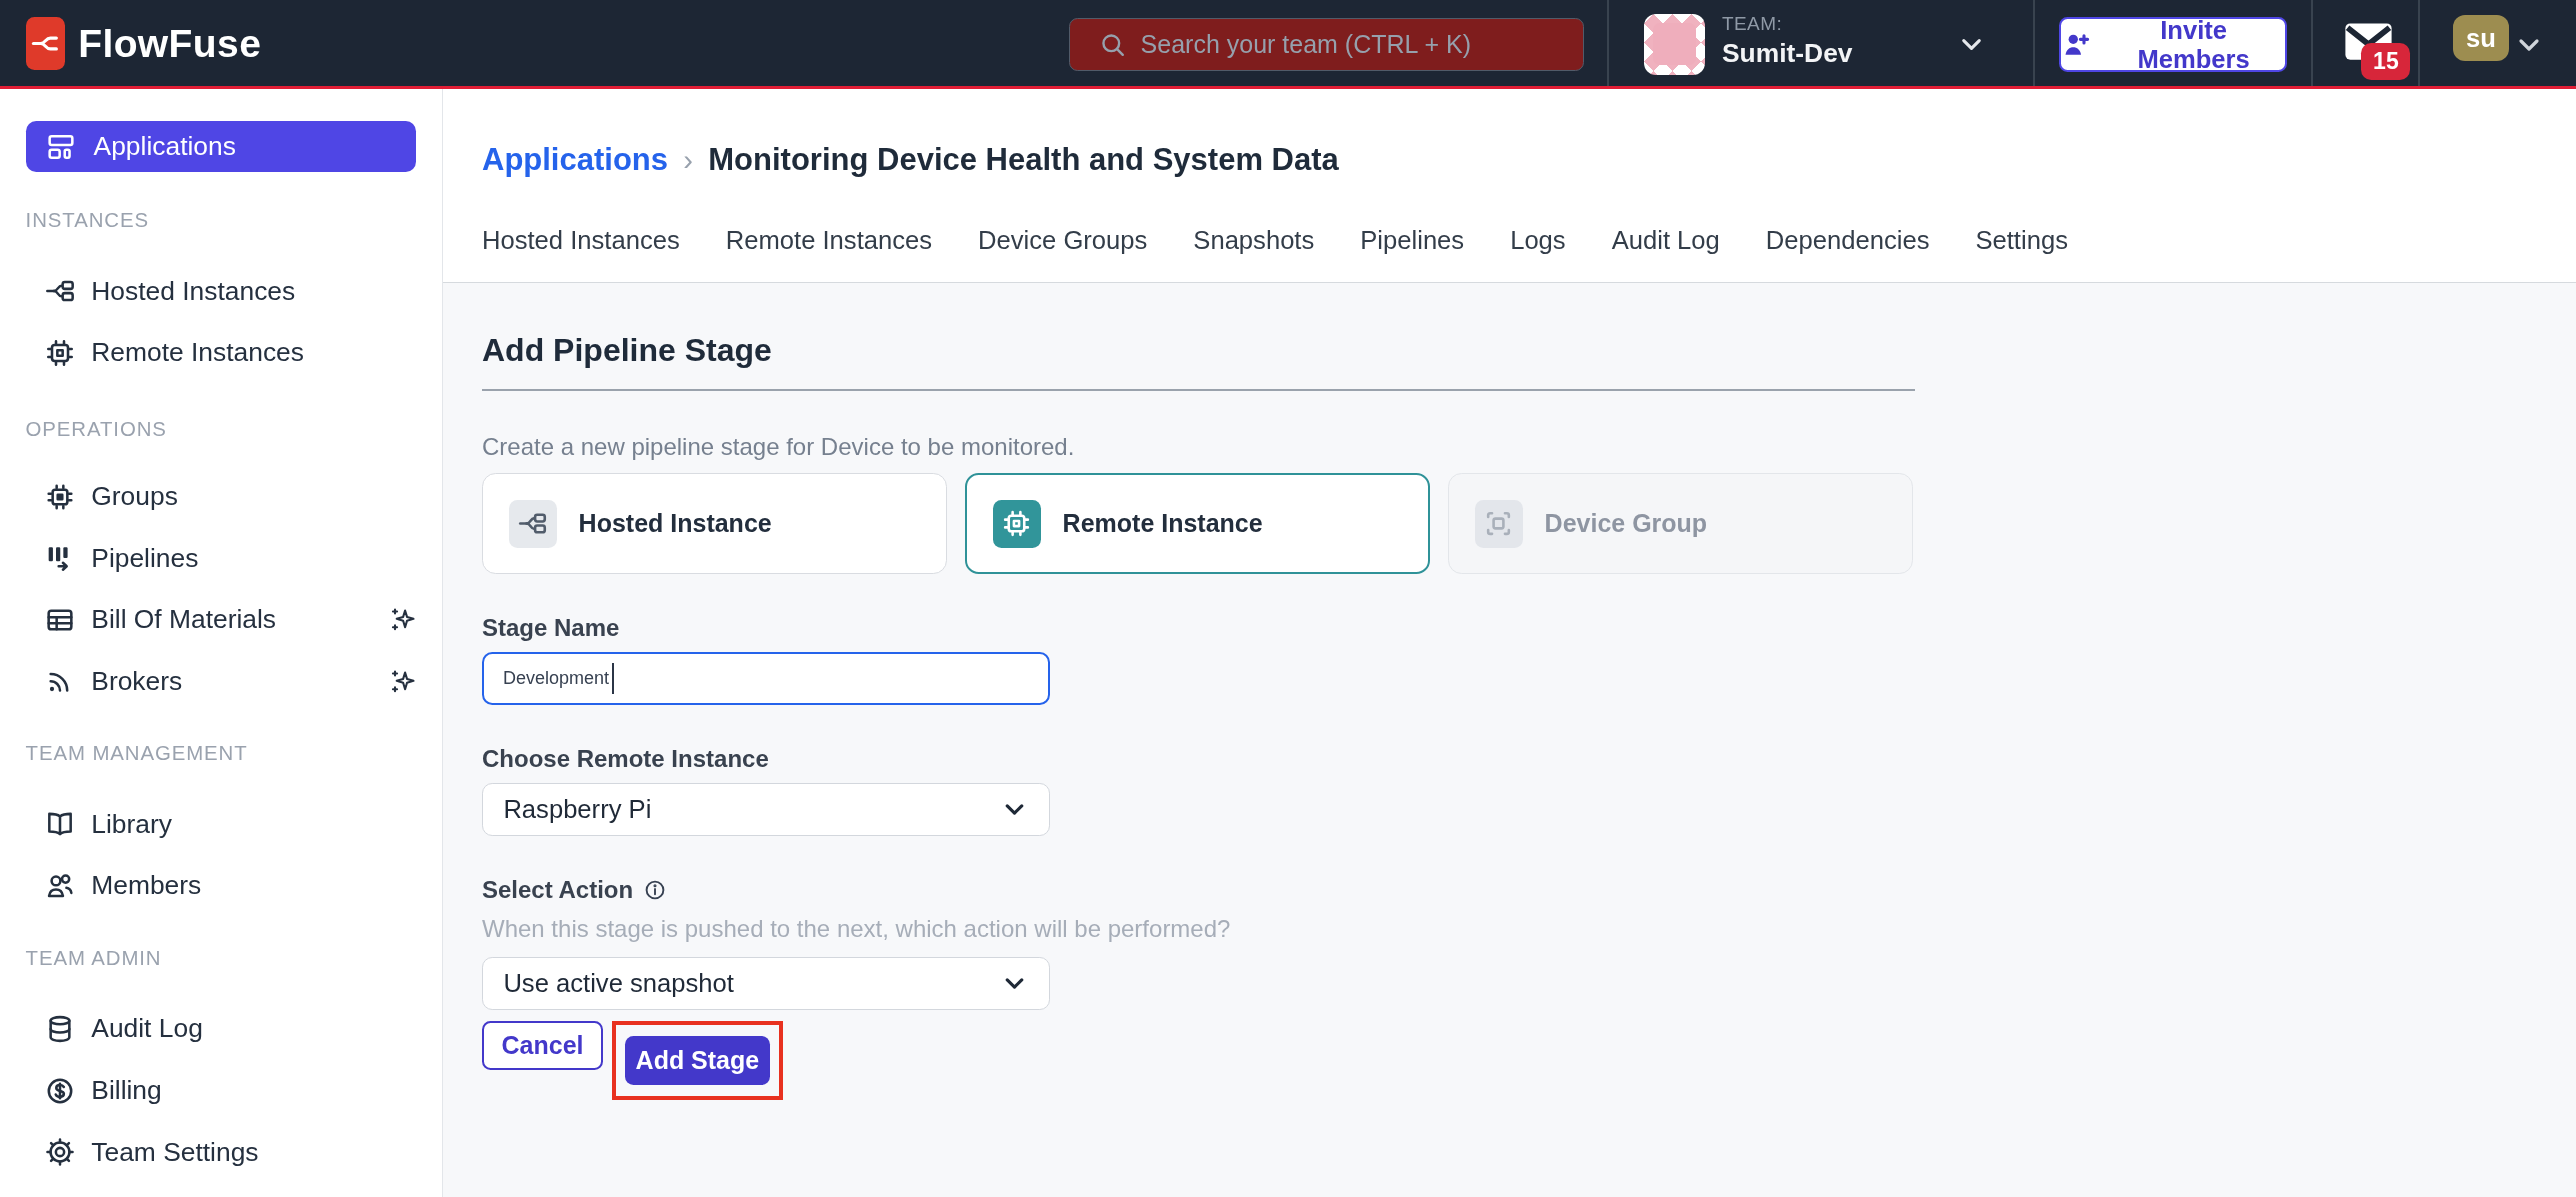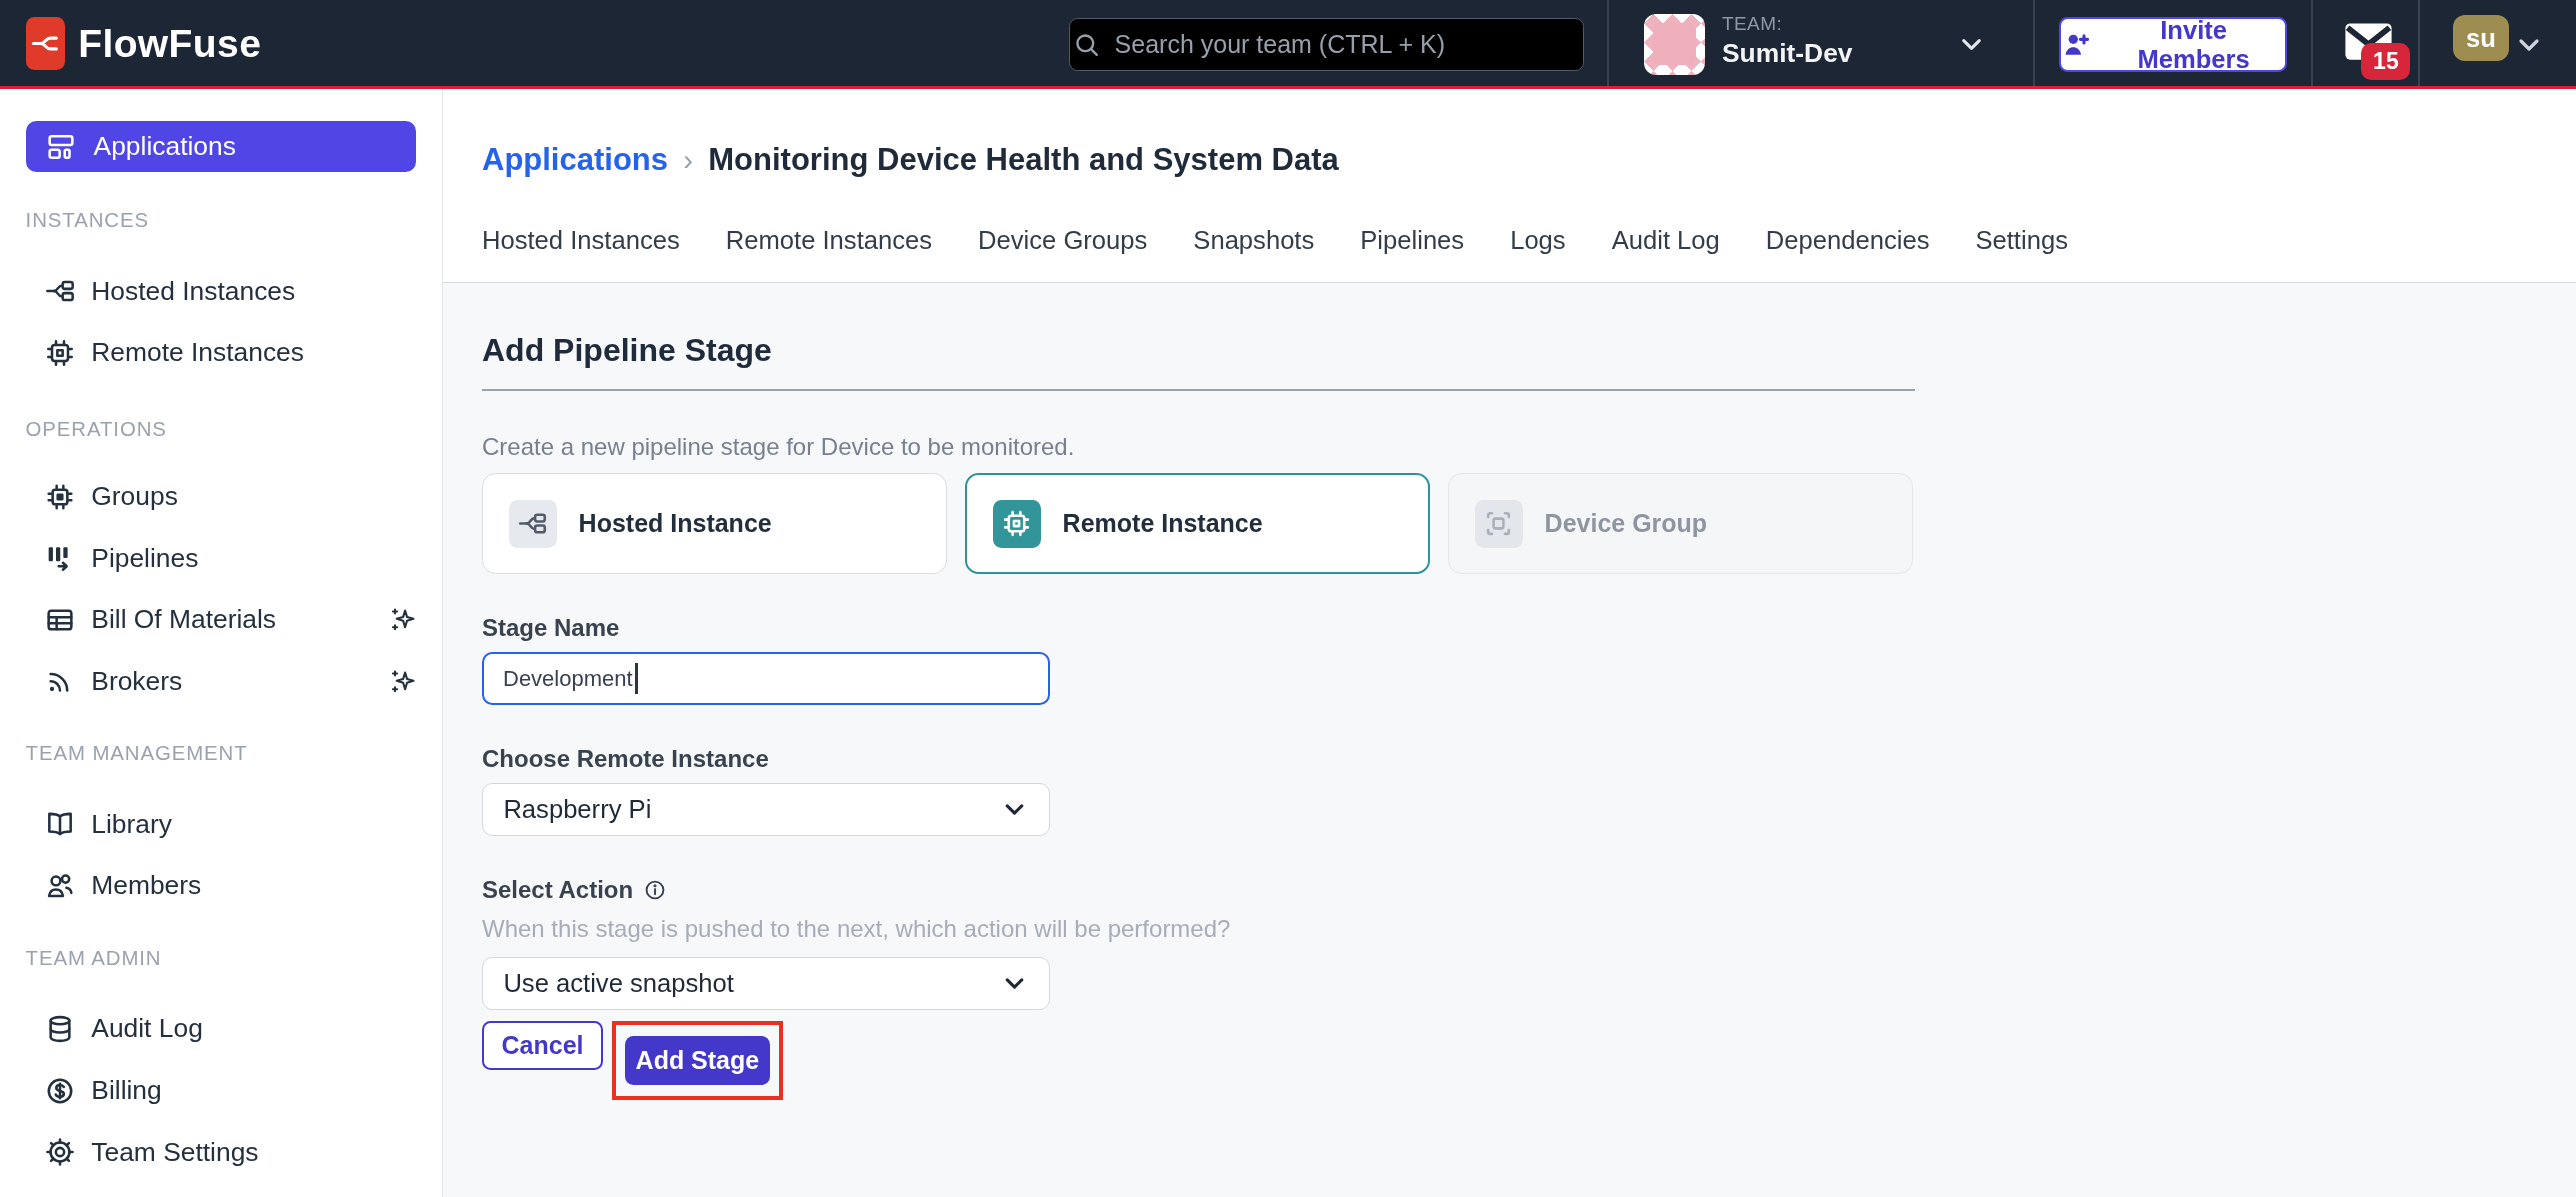--- a/index.html
+++ b/index.html
@@ -5,21 +5,21 @@
   * { margin:0; padding:0; box-sizing:border-box; }
   html,body { width:2576px; height:1198px; }
   body { font-family:"Liberation Sans", sans-serif; background:#f7f8fa; overflow:hidden; }
   svg { display:block; }
 
   
   .navbar { position:relative; width:100%; height:89px; background:#1d2634; border-bottom:3.4px solid #e11d35; }
   .brand { position:absolute; left:25.6px; top:17px; display:flex; align-items:center; gap:13.6px; }
   .brand-icon { width:39px; height:53px; border-radius:8.5px; background:#df3a2a; display:flex; align-items:center; justify-content:center; }
   .brand-name { color:#ffffff; font-size:39px; font-weight:700; letter-spacing:0.4px; }
-  .nav-search { position:absolute; left:1069px; top:18px; width:515px; height:53px; background:#000000; border:1.7px solid #515b69; border-radius:8.5px; display:flex; align-items:center; gap:13.6px; padding:0 2px; }
+  .nav-search { position:absolute; left:1069px; top:18px; width:515px; height:53px; background:#7f1d1d; border:1.7px solid #515b69; border-radius:8.5px; display:flex; align-items:center; gap:13.6px; padding:0 28px; }
   .nav-search span { color:#96a0ac; font-size:25px; }
   .nav-divider { position:absolute; top:0; bottom:0; width:1.7px; background:#39434f; }
   .team-avatar { position:absolute; left:1644px; top:13.6px; width:61px; height:61px; border-radius:12px; background-color:#f0b2bf;
      background-image:linear-gradient(45deg,#fff 25%,transparent 25% 75%,#fff 75%),linear-gradient(-45deg,#fff 25%,transparent 25% 75%,#fff 75%);
      background-size:19px 19px; overflow:hidden; }
   .team-avatar::after { content:""; position:absolute; inset:9.4px; background:#efaebc; border-radius:6.8px; }
   .team-text { position:absolute; left:1722px; top:12.8px; }
   .team-label { color:#8f99a6; font-size:19px; letter-spacing:0.4px; }
   .team-name { color:#f3f4f6; font-size:26.4px; font-weight:600; margin-top:3.4px; }
   .chev-team { position:absolute; left:1956px; top:29px; color:#e5e7eb; }
@@ -66,21 +66,21 @@
   .card { width:465px; height:101px; background:#ffffff; border:1.7px solid #d9dce1; border-radius:13.6px; display:flex; align-items:center; gap:22px; padding:0 25.6px; cursor:pointer; }
   .card.selected { border:2.6px solid #2f9298; }
   .card.disabled { background:#f5f6f8; border-color:#e3e6ea; cursor:default; }
   .tile { width:48px; height:48px; border-radius:8.5px; display:flex; align-items:center; justify-content:center; flex-shrink:0; }
   .tile.grey { background:#e6e9ed; color:#515c6b; }
   .tile.teal { background:#31959a; color:#ffffff; }
   .tile.dim { background:#e3e6eb; color:#a9b0ba; }
   .card-label { font-size:25px; font-weight:600; color:#232e3d; }
   .card.disabled .card-label { color:#8e95a2; }
 
-  .text-input { margin-top:10.2px; width:568px; height:53px; background:#ffffff; border:2.6px solid #2563eb; border-radius:10.2px; display:flex; align-items:center; padding:0 19px; font-size:22px; color:#374151; cursor:text; }
+  .text-input { margin-top:10.2px; width:568px; height:53px; background:#ffffff; border:2.6px solid #2563eb; border-radius:10.2px; display:flex; align-items:center; padding:0 19px; font-size:18px; color:#374151; cursor:text; }
   .caret { width:2.6px; height:31px; background:#2b3546; margin-left:2.6px; }
   .select { margin-top:10.2px; width:568px; height:53px; background:#ffffff; border:1.7px solid #d3d7dd; border-radius:10.2px; display:flex; align-items:center; justify-content:space-between; padding:0 20.4px; font-size:25.6px; color:#1f2937; cursor:pointer; }
   .select .chev { color:#1f2937; }
   .help { margin-top:6.8px; max-width:750px; font-size:24px; line-height:36px; color:#a6adb8; }
   .info { color:#374151; }
 
   .btn-row { display:flex; align-items:flex-start; gap:8.5px; margin-top:10.2px; }
   .btn { height:49px; border-radius:8.5px; font-size:25px; font-weight:700; display:flex; align-items:center; justify-content:center; cursor:pointer; }
   .btn-cancel { width:121px; background:#ffffff; border:2.6px solid #4338ca; color:#4338ca; }
   .annotation { border:4.3px solid #e8311f; padding:11px 9.4px; }

